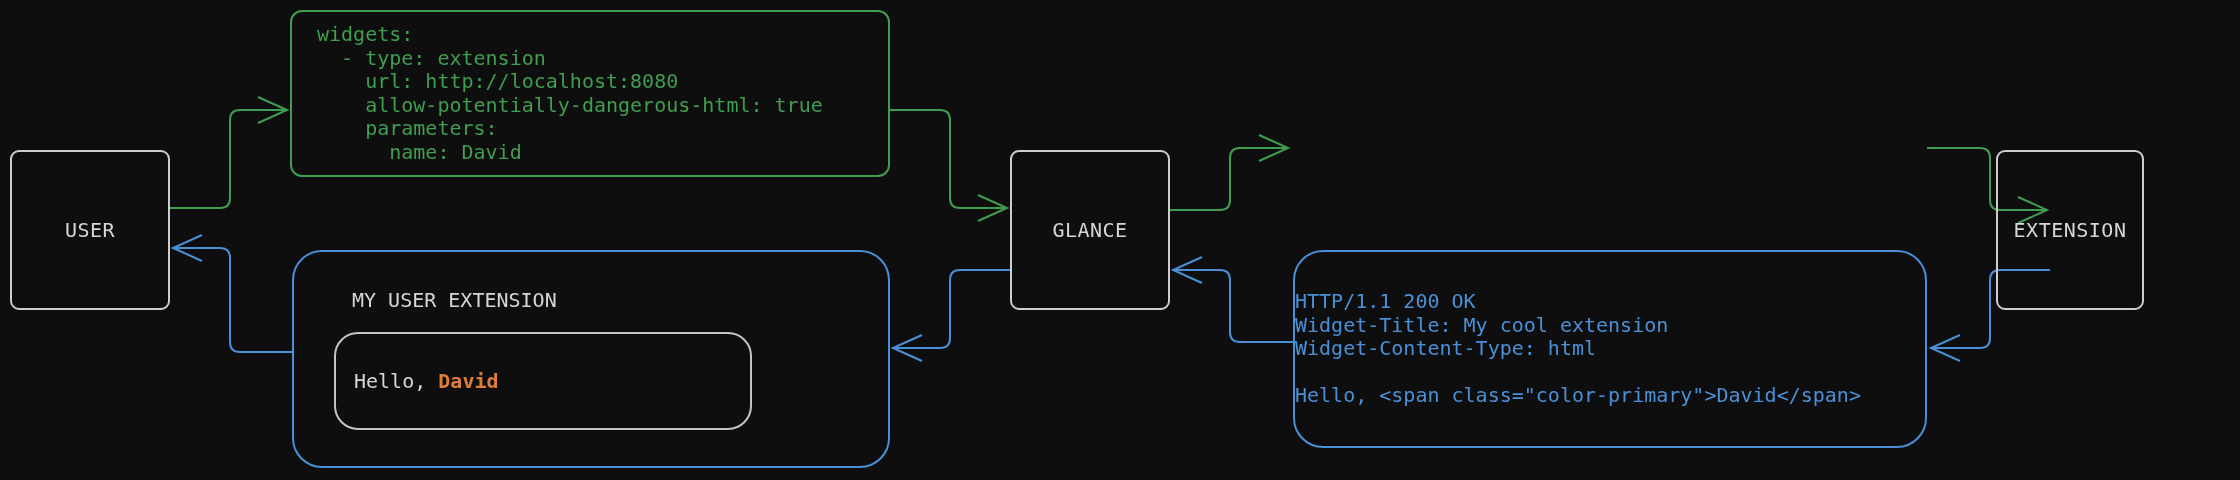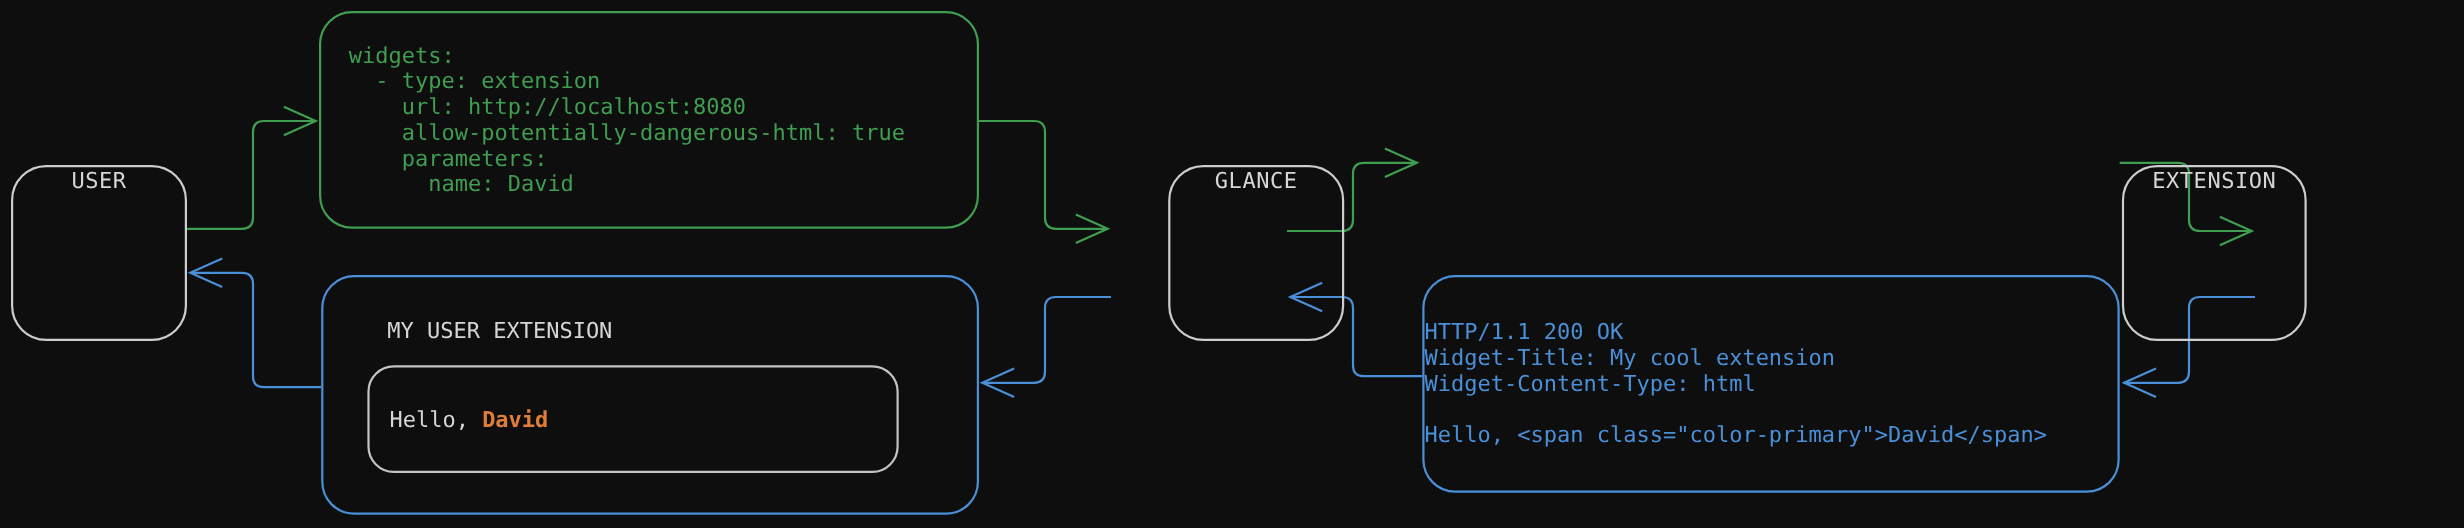--- a/index.html
+++ b/index.html
@@ -19,22 +19,22 @@
     font-family:"DejaVu Sans Mono","Liberation Mono",monospace;
     overflow:hidden;
   }
   .edges{position:absolute;left:0;top:0;width:2240px;height:480px;}
   .edges path{fill:none;stroke-width:2px;}
   .edge-green{stroke:var(--green);}
   .edge-blue{stroke:var(--blue);}
   .node{
     position:absolute;
     border:2px solid var(--node_border);
-    border-radius:32px;
-    display:flex;justify-content:center;
+    border-radius:9px;
+    display:flex;align-items:center;justify-content:center;
     color:var(--gray_text);
     font-size:20px;letter-spacing:0.5px;
     box-sizing:border-box;
   }
   .codebox{
     position:absolute;
     border-radius:30px;
     display:flex;align-items:center;
     box-sizing:border-box;
   }
@@ -54,21 +54,21 @@
     border-radius:30px;
     box-sizing:border-box;
   }
   .widget-title{
     position:absolute;left:58px;top:36px;
     color:var(--gray_text);
     font-size:20px;white-space:pre;
   }
   .widget-inner{
     position:absolute;left:40px;top:80px;
-    width:483px;height:98px;
+    width:418px;height:98px;
     border:2px solid var(--inner_border);
     border-radius:24px;
     box-sizing:border-box;
     display:flex;align-items:center;
     padding-left:18px;
     font-size:20px;
   }
   .hello-prefix{color:var(--gray_text);white-space:pre;}
   .hello-name{color:var(--orange);white-space:pre;font-weight:bold;}
 </style>
@@ -101,29 +101,29 @@
     <path class="edge-blue" d="M 922 335 L 893 348 L 922 361"></path>
 
     <path class="edge-blue" d="M 292 352 H 240 Q 230 352 230 342 V 258 Q 230 248 220 248 H 174"></path>
     <path class="edge-blue" d="M 202 235 L 173 248 L 202 261"></path>
   </svg>
 
   <div class="node" style="left:10px;top:150px;width:160px;height:160px;">
     <span>USER</span>
   </div>
 
-  <div class="node" style="left:1062px;top:150px;width:160px;height:160px;">
+  <div class="node" style="left:1010px;top:150px;width:160px;height:160px;">
     <span>GLANCE</span>
   </div>
 
-  <div class="node" style="left:1929px;top:150px;width:168px;height:160px;">
+  <div class="node" style="left:1996px;top:150px;width:148px;height:160px;">
     <span>EXTENSION</span>
   </div>
 
-  <div class="codebox green" style="left:290px;top:10px;width:600px;height:198px;padding-left:25px;">
+  <div class="codebox green" style="left:290px;top:10px;width:600px;height:167px;padding-left:25px;border-radius:12px;">
     <pre class="code-green">widgets:
   - type: extension
     url: http://localhost:8080
     allow-potentially-dangerous-html: true
     parameters:
       name: David</pre>
   </div>
 
 
   <div class="codebox blue" style="left:1293px;top:250px;width:634px;height:198px;">

